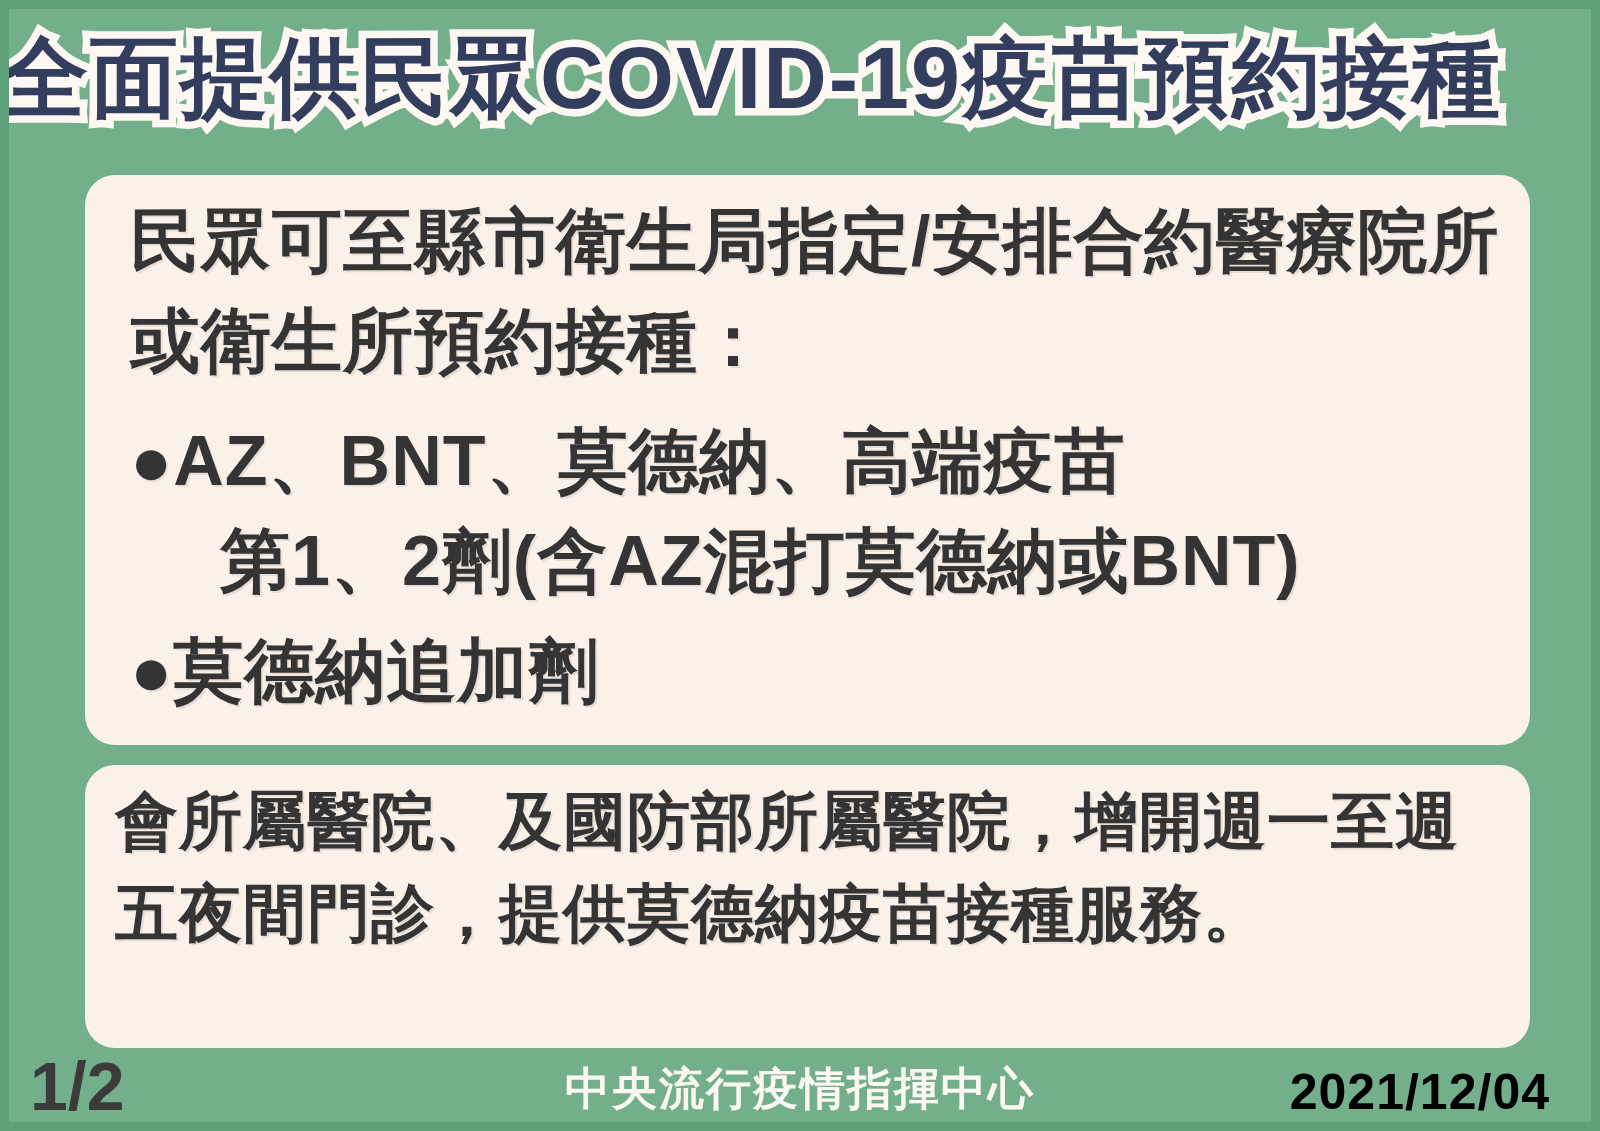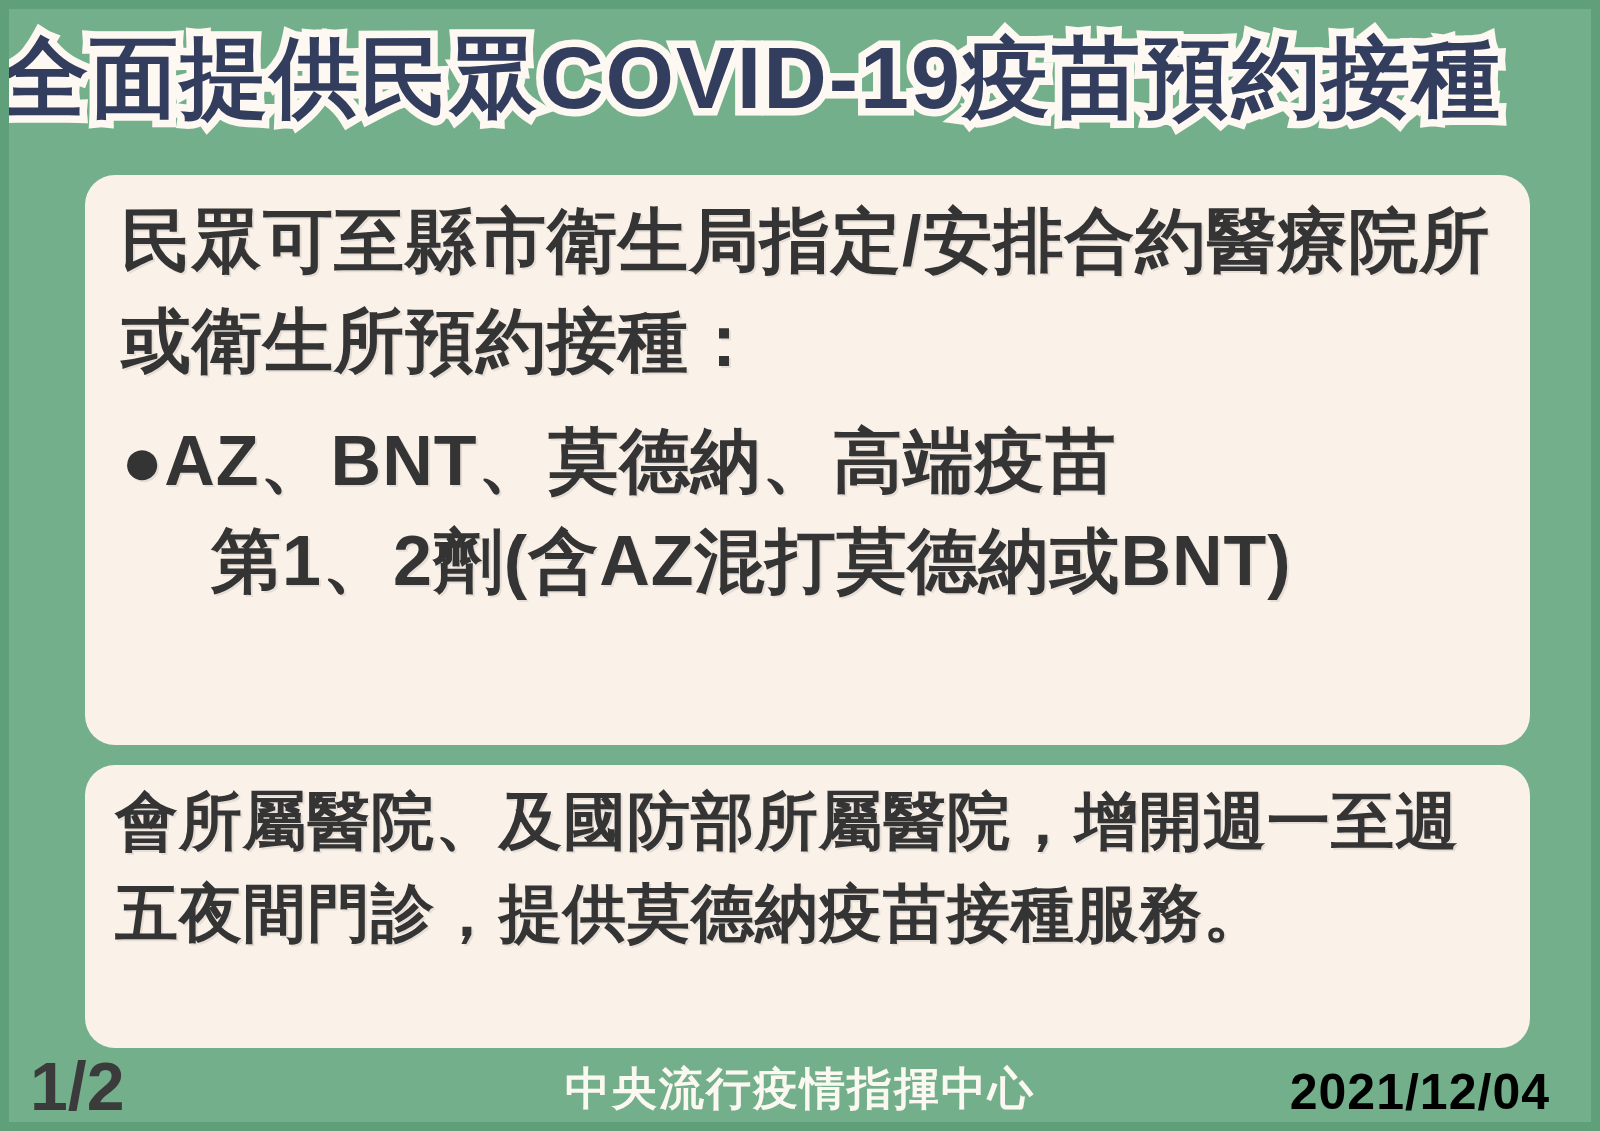--- a/index.html
+++ b/index.html
@@ -60,21 +60,21 @@
     left: 85px;
     width: 1445px;
     background: #faf1e9;
     border-radius: 30px;
     box-sizing: border-box;
     color: #343434;
   }
   .card-primary {
     top: 175px;
     height: 570px;
-    padding: 16px 36px 0 36px;
+    padding: 16px 36px 0 45px;
   }
   .card-secondary {
     top: 765px;
     height: 283px;
     padding: 10px 36px 0 30px;
   }
 
   .line-lg {
     font-size: 70px;
     font-weight: 900;
@@ -140,20 +140,21 @@
 
   <div class="title-wrap">
     <span class="title-text" data-text="全面提供民眾COVID-19疫苗預約接種">全面提供民眾COVID-19疫苗預約接種</span>
   </div>
 
   <div class="card card-primary">
     <div class="line-lg">民眾可至縣市衛生局指定/安排合約醫療院所</div>
     <div class="line-lg">或衛生所預約接種：</div>
     <div class="line-lg bullet-first">●AZ、BNT、莫德納、高端疫苗</div>
     <div class="line-lg bullet-cont">第1、2劑(含AZ混打莫德納或BNT)</div>
+    <div class="line-lg bullet-last">●莫德納追加劑</div>
   </div>
 
   <div class="card card-secondary">
     <div class="line-md">會所屬醫院、及國防部所屬醫院，增開週一至週</div>
     <div class="line-md">五夜間門診，提供莫德納疫苗接種服務。</div>
   </div>
 
   <div class="footer">
     <div class="page-indicator">1/2</div>
     <div class="organization">中央流行疫情指揮中心</div>

